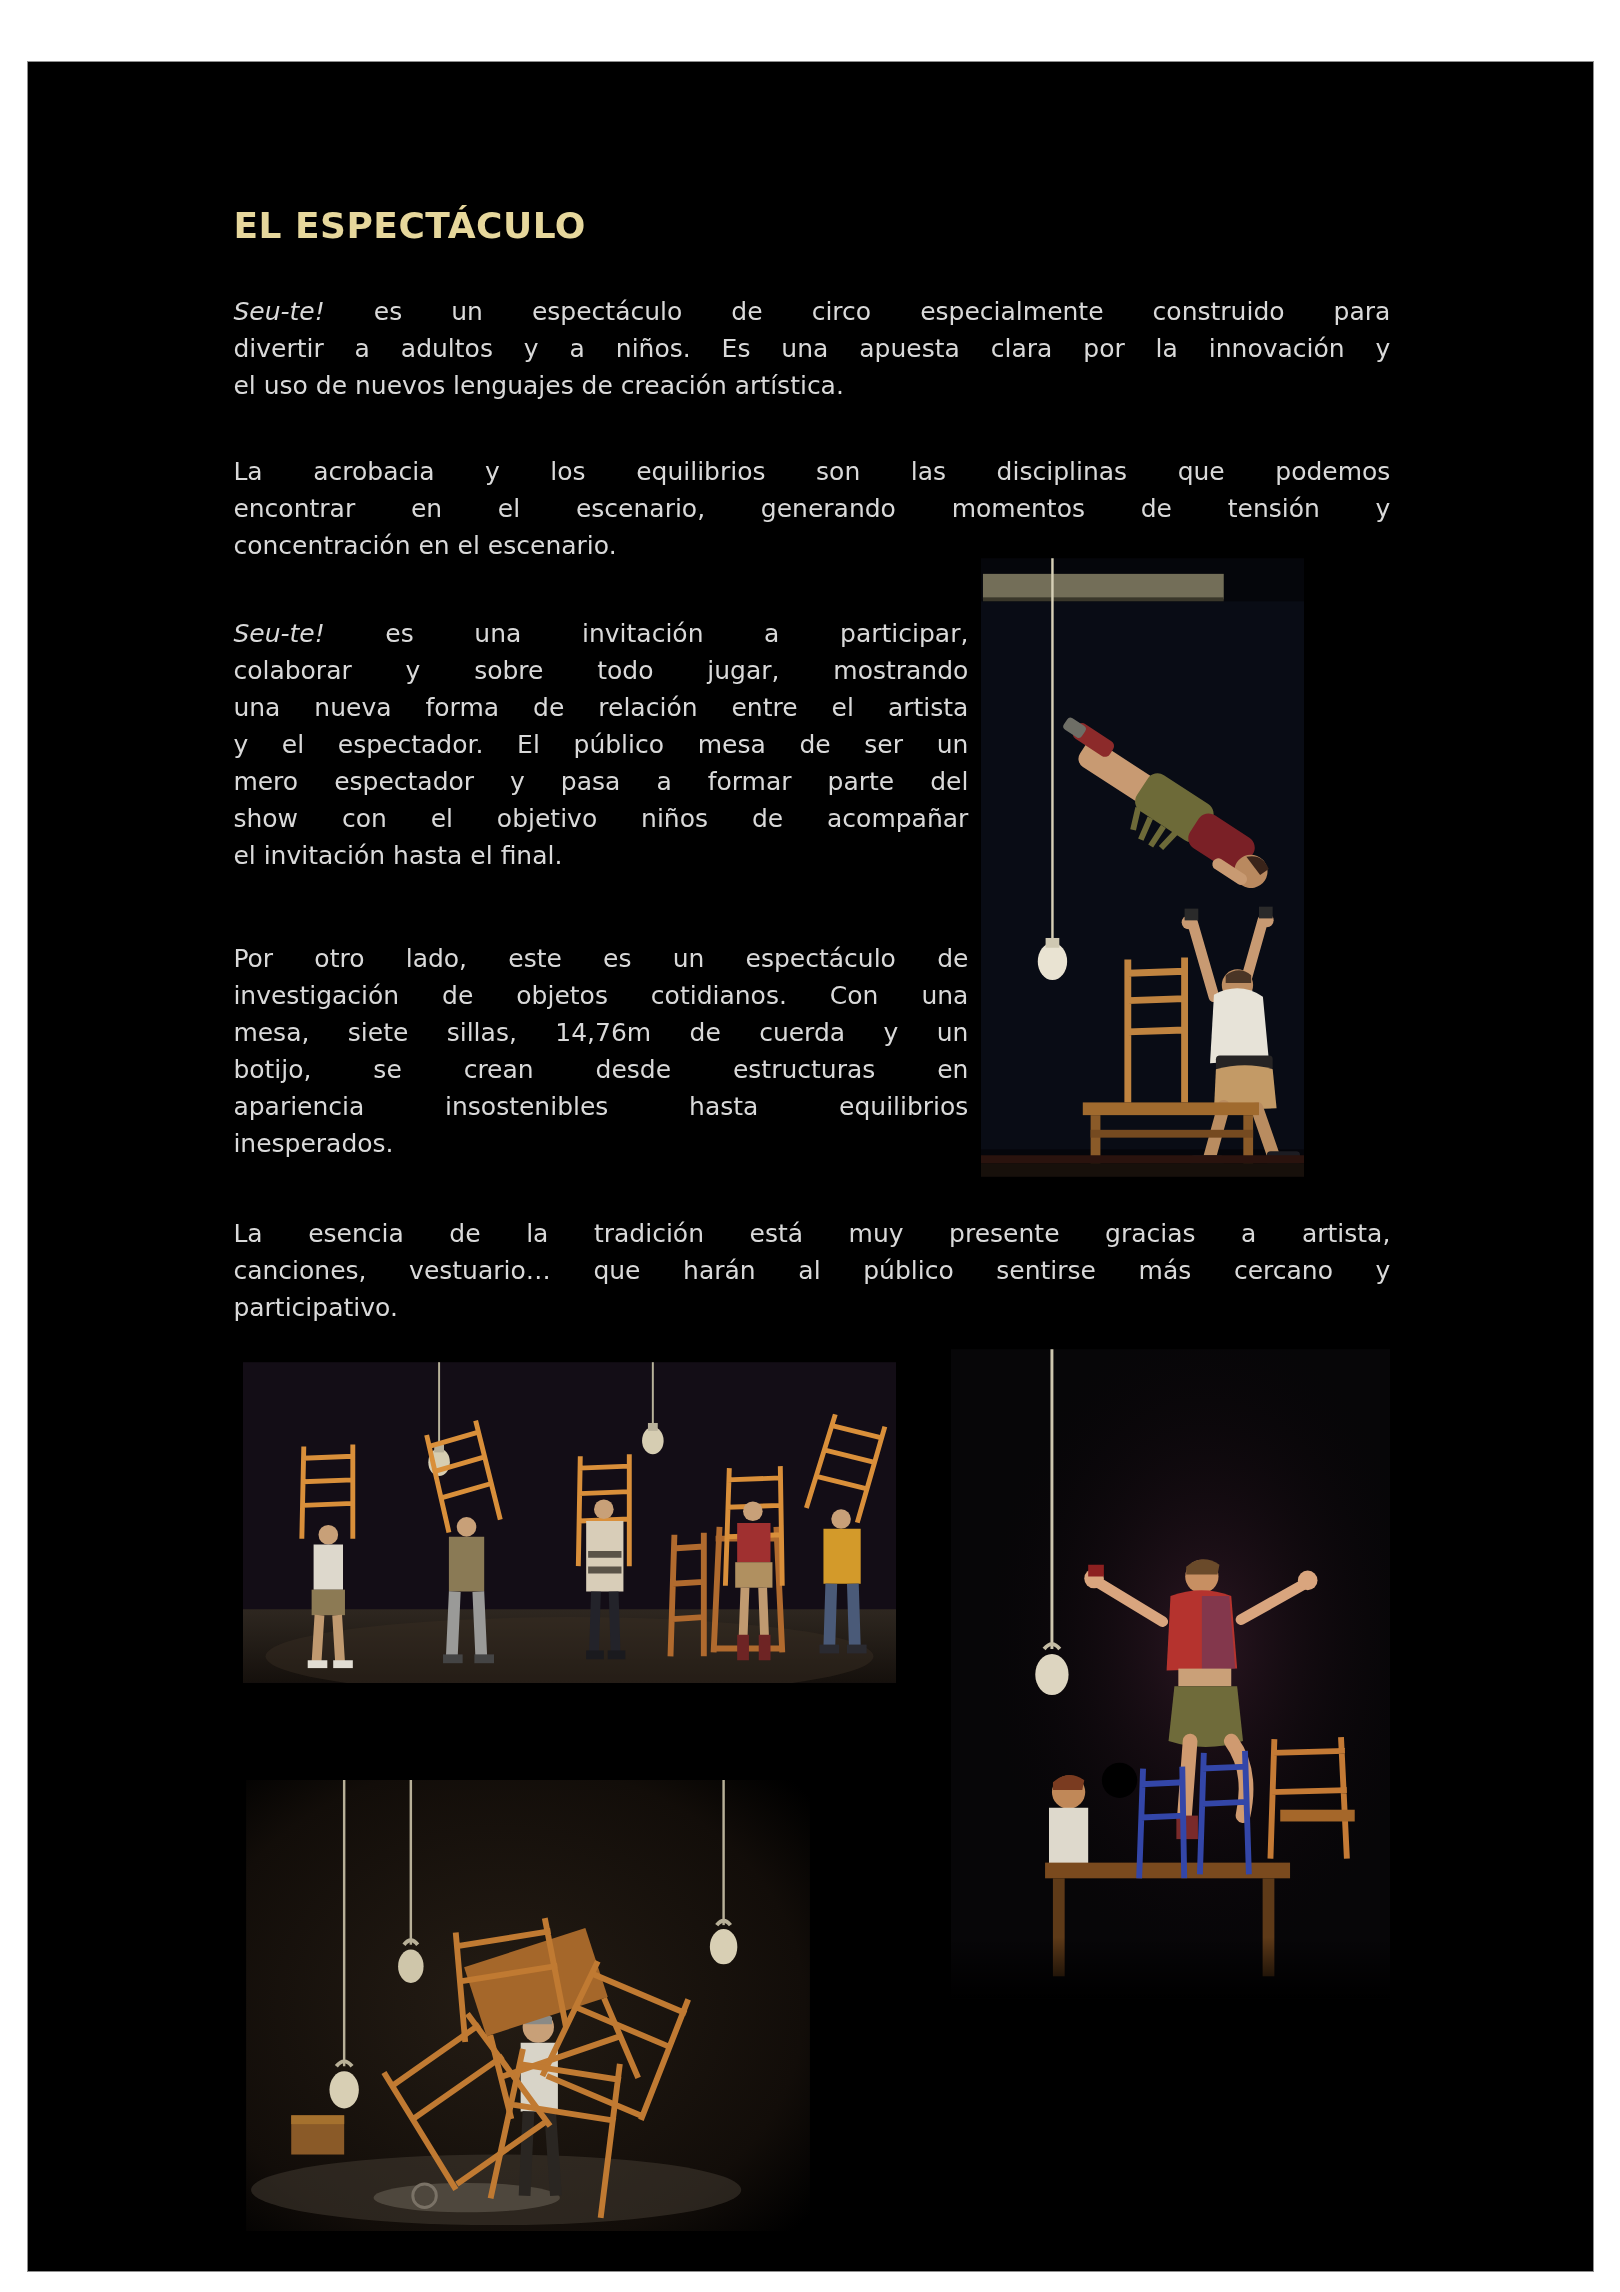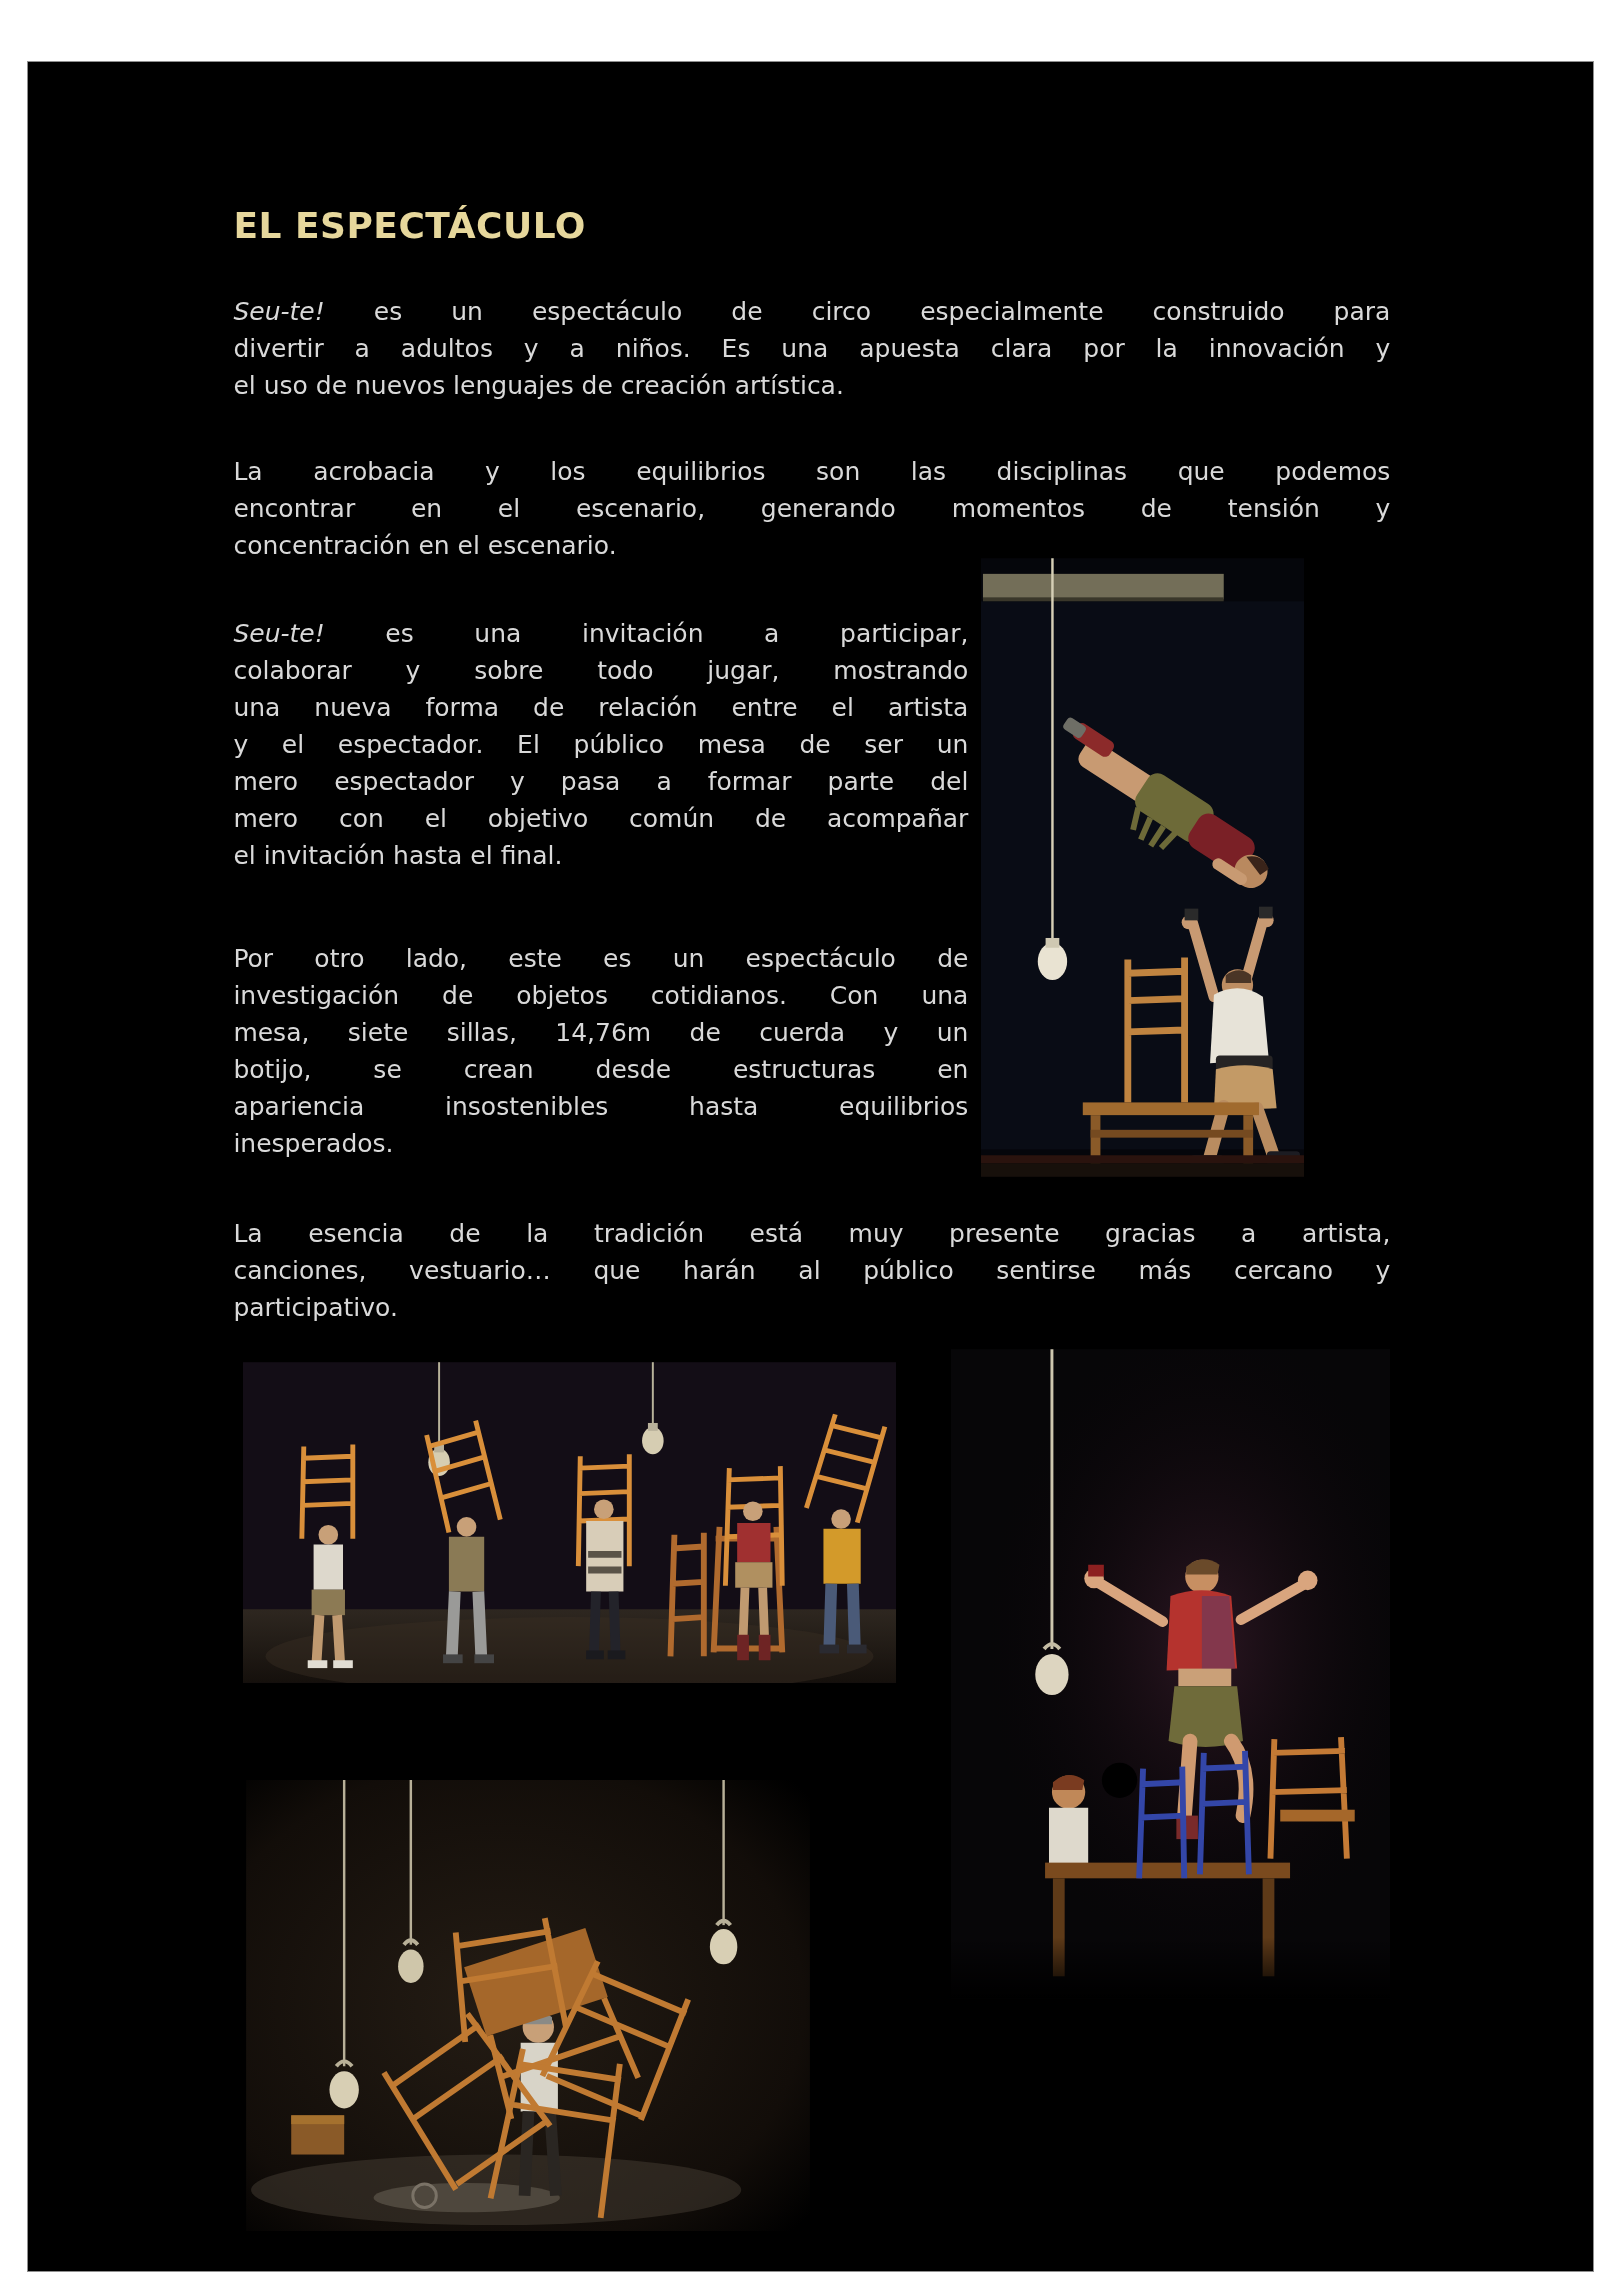--- a/index.html
+++ b/index.html
@@ -52,21 +52,21 @@
     <div class="jline">encontrar en el escenario, generando momentos de tensión y</div>
     <div class="jlast">concentración en el escenario.</div>
   </div>
 
   <div class="para w-narrow" style="top:553px">
     <div class="jline"><span class="ital">Seu-te!</span><span> es una invitación a participar,</span></div>
     <div class="jline">colaborar y sobre todo jugar, mostrando</div>
     <div class="jline">una nueva forma de relación entre el artista</div>
     <div class="jline">y el espectador. El público mesa de ser un</div>
     <div class="jline">mero espectador y pasa a formar parte del</div>
-    <div class="jline">mero con el objetivo común de acompañar</div>
+    <div class="jline">show con el objetivo niños de acompañar</div>
     <div class="jlast">el invitación hasta el final.</div>
   </div>
 
   <div class="para w-narrow" style="top:878px">
     <div class="jline">Por otro lado, este es un espectáculo de</div>
     <div class="jline">investigación de objetos cotidianos. Con una</div>
     <div class="jline">mesa, siete sillas, 14,76m de cuerda y un</div>
     <div class="jline">botijo, se crean desde estructuras en</div>
     <div class="jline">apariencia insostenibles hasta equilibrios</div>
     <div class="jlast">inesperados.</div>

